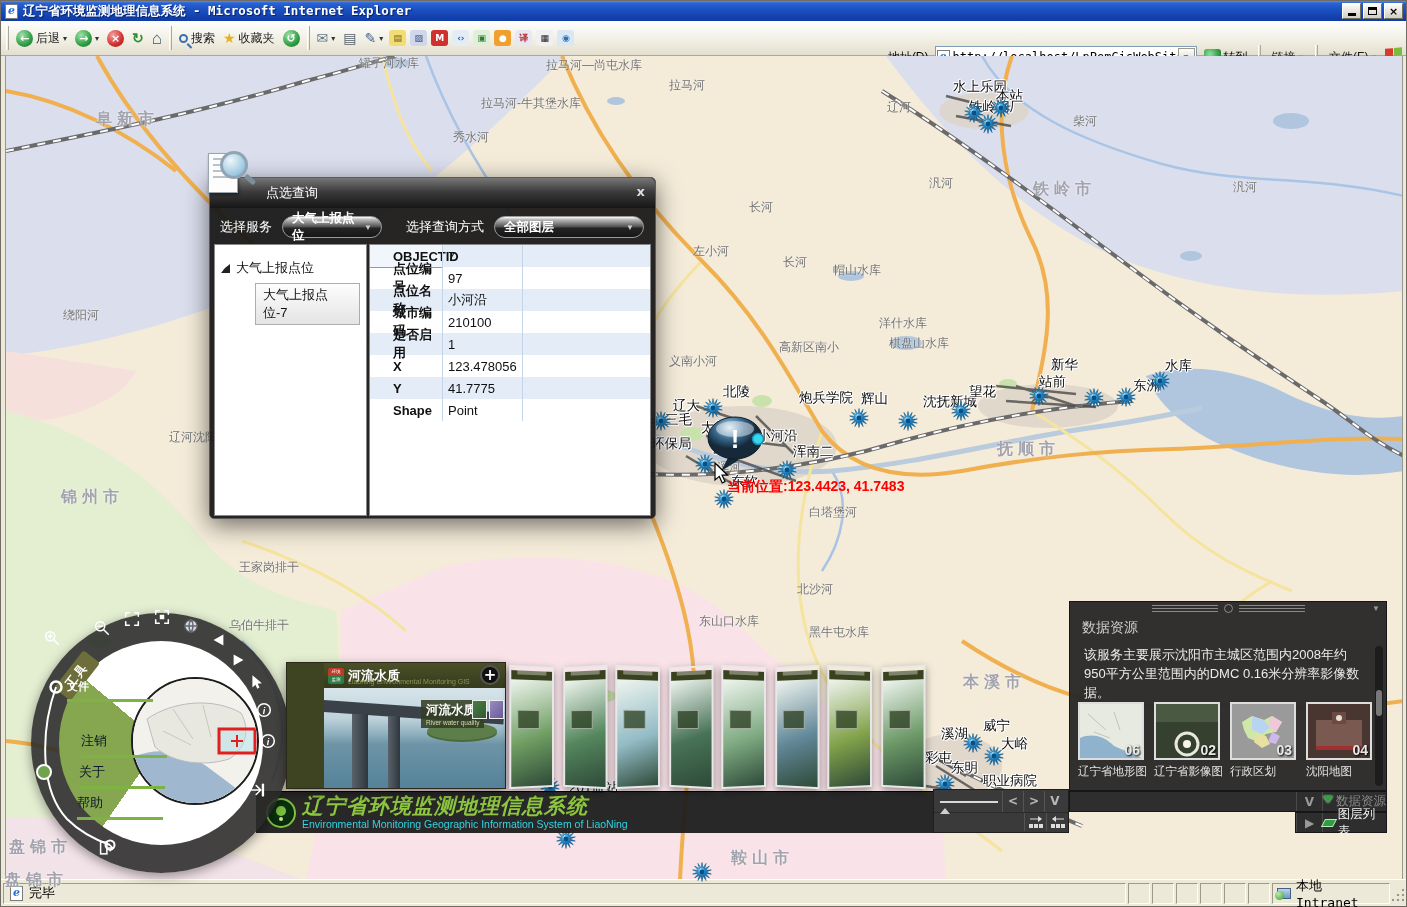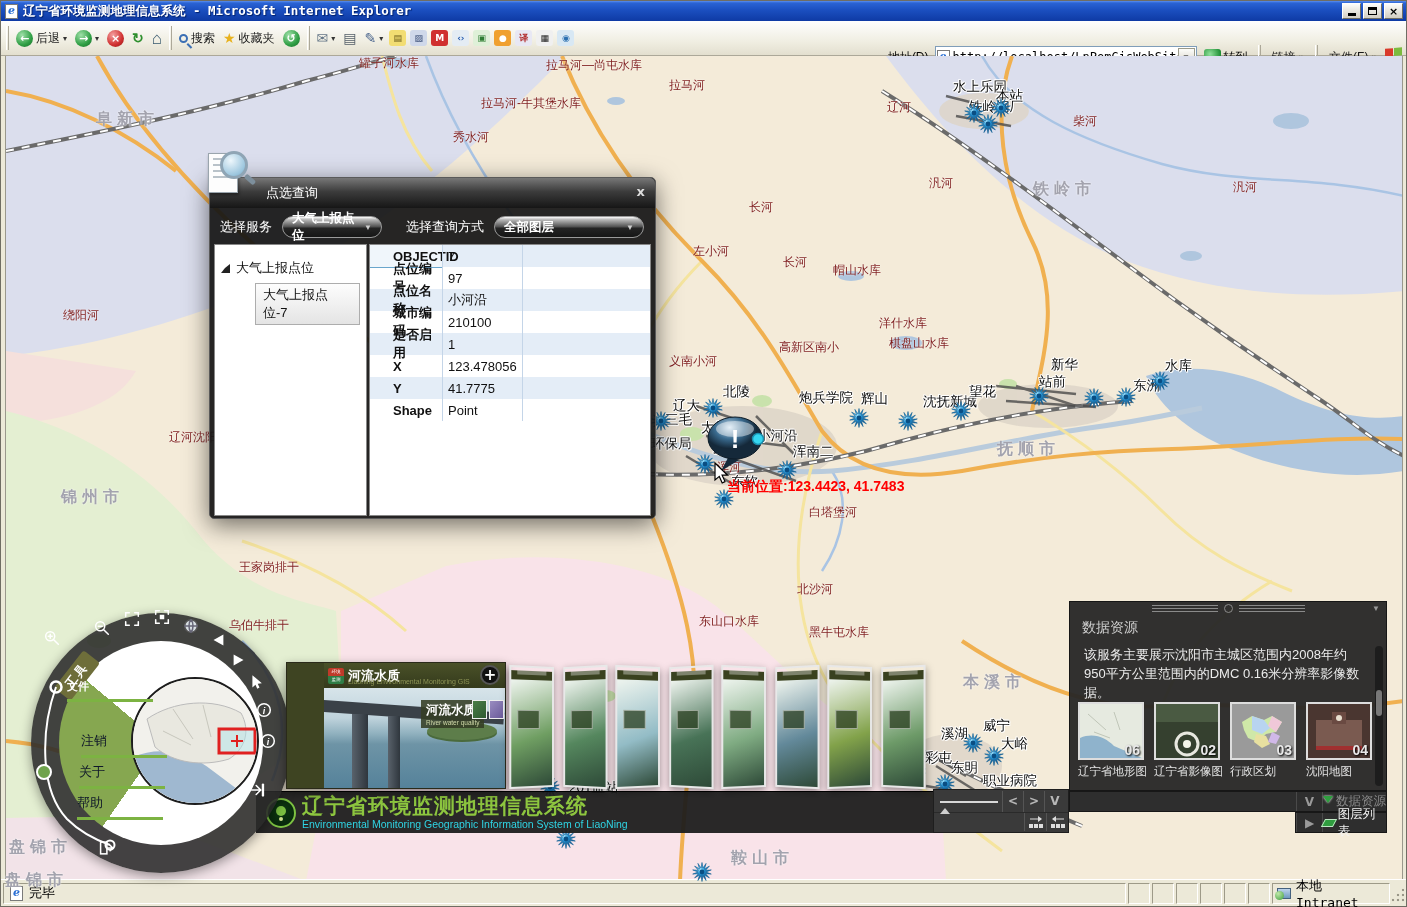--- a/index.html
+++ b/index.html
@@ -49,21 +49,21 @@
   #win-flag{width:19px;height:18px;display:grid;grid-template-columns:8px 8px;grid-template-rows:8px 8px;gap:1px;transform:skewY(-5deg);}
   #win-flag span{display:block;}
 
   
   #viewport{position:absolute;left:4px;top:55px;width:1398px;height:825px;overflow:hidden;background:#F4EBD9;border-left:1px solid #9a988c;border-right:1px solid #9a988c;}
   #mapsvg{position:absolute;left:0;top:0;}
   #map-labels{position:absolute;left:0;top:0;width:1407px;height:907px;pointer-events:none;z-index:4;}
   .ml{position:absolute;white-space:nowrap;line-height:1;}
   .ml.place{color:#0d0d0d;font-size:13.5px;text-shadow:-1px 0 0 #fff,1px 0 0 #fff,0 -1px 0 #fff,0 1px 0 #fff,1px 1px 0 #fff,-1px -1px 0 #fff;}
   .ml.city{color:#a3a3ae;font-size:16px;font-weight:bold;letter-spacing:5px;text-shadow:0 0 2px #fff;}
-  .ml.water{color:#7f1d1d;font-size:12px;text-shadow:0 0 2px #fff;}
+  .ml.water{color:#737373;font-size:12px;text-shadow:0 0 2px #fff;}
   #fx{position:absolute;left:0;top:0;z-index:5;pointer-events:none;}
   #pos-text{position:absolute;left:726px;top:477px;z-index:5;color:#f00;font-size:14px;font-weight:bold;white-space:nowrap;}
 
   
   #dialog{position:absolute;left:208px;top:176px;width:447px;height:342px;z-index:7;
     background:rgba(22,22,22,0.93);border:1px solid #5a5a5a;border-radius:5px;
     box-shadow:0 6px 24px rgba(0,0,0,0.55);}
   #dlg-head{height:30px;border-radius:5px 5px 0 0;background:linear-gradient(180deg,#777 0%,#3c3c3c 45%,#161616 100%);
     display:flex;align-items:center;color:#fff;font-size:13px;padding-left:56px;position:relative;}
   #dlg-close{position:absolute;right:10px;top:6px;color:#ddd;font:bold 13px "DejaVu Sans",sans-serif;cursor:default;}
@@ -135,21 +135,21 @@
   .scard .sc-head i{display:block;width:70%;height:4px;margin:3px auto 0;background:rgba(255,255,255,.35);}
   .sc-body{position:absolute;top:12px;bottom:0;left:0;right:0;}
   .sc-tag{position:absolute;left:15%;top:28%;width:55%;height:18%;background:rgba(40,60,30,.75);border:1px solid rgba(255,255,255,.5);}
 
   
   #footer{position:absolute;left:255px;top:790px;width:680px;height:42px;background:rgba(28,28,28,0.94);z-index:5;
     display:flex;align-items:center;border-top:1px solid #000;}
   #logo{width:30px;height:30px;border-radius:50%;margin:0 6px 0 10px;flex:none;
     border:2px solid #7dc242;background:radial-gradient(circle at 50% 40%,#0e3a12,#06230a);position:relative;}
   #logo:after{content:"";position:absolute;left:8px;top:6px;width:10px;height:10px;border-radius:50%;background:#7dc242;box-shadow:0 8px 0 -3px #cfe08a;}
-  #ft-title{color:#8dc63f;font-size:21px;font-weight:bold;letter-spacing:1px;line-height:1;}
+  #ft-title{color:#8dc63f;font-size:21px;font-weight:bold;letter-spacing:1px;line-height:1;font-style:italic;}
   #ft-sub{color:#2fd4e4;font-size:10.5px;margin-top:2px;}
 
   
   #ctrlp{position:absolute;left:932px;top:788px;width:136px;height:44px;background:#3a3a3a;border:1px solid #1e1e1e;z-index:5;}
   #ctrl-top{display:flex;align-items:center;height:23px;border-bottom:1px solid #2a2a2a;}
   #ctrl-slider{position:relative;width:68px;height:100%;flex:none;}
   #ctrl-slider i{position:absolute;left:6px;top:11px;width:58px;height:2px;background:#d8d8d8;}
   #ctrl-slider b{position:absolute;left:6px;top:13px;width:0;height:0;border:5px solid transparent;border-bottom:6px solid #cfcfcf;}
   .cbtn{width:21px;height:21px;border-left:1px solid #555;color:#b8b8b8;display:flex;align-items:center;justify-content:center;
     font:bold 12px "DejaVu Sans",sans-serif;flex:none;}

